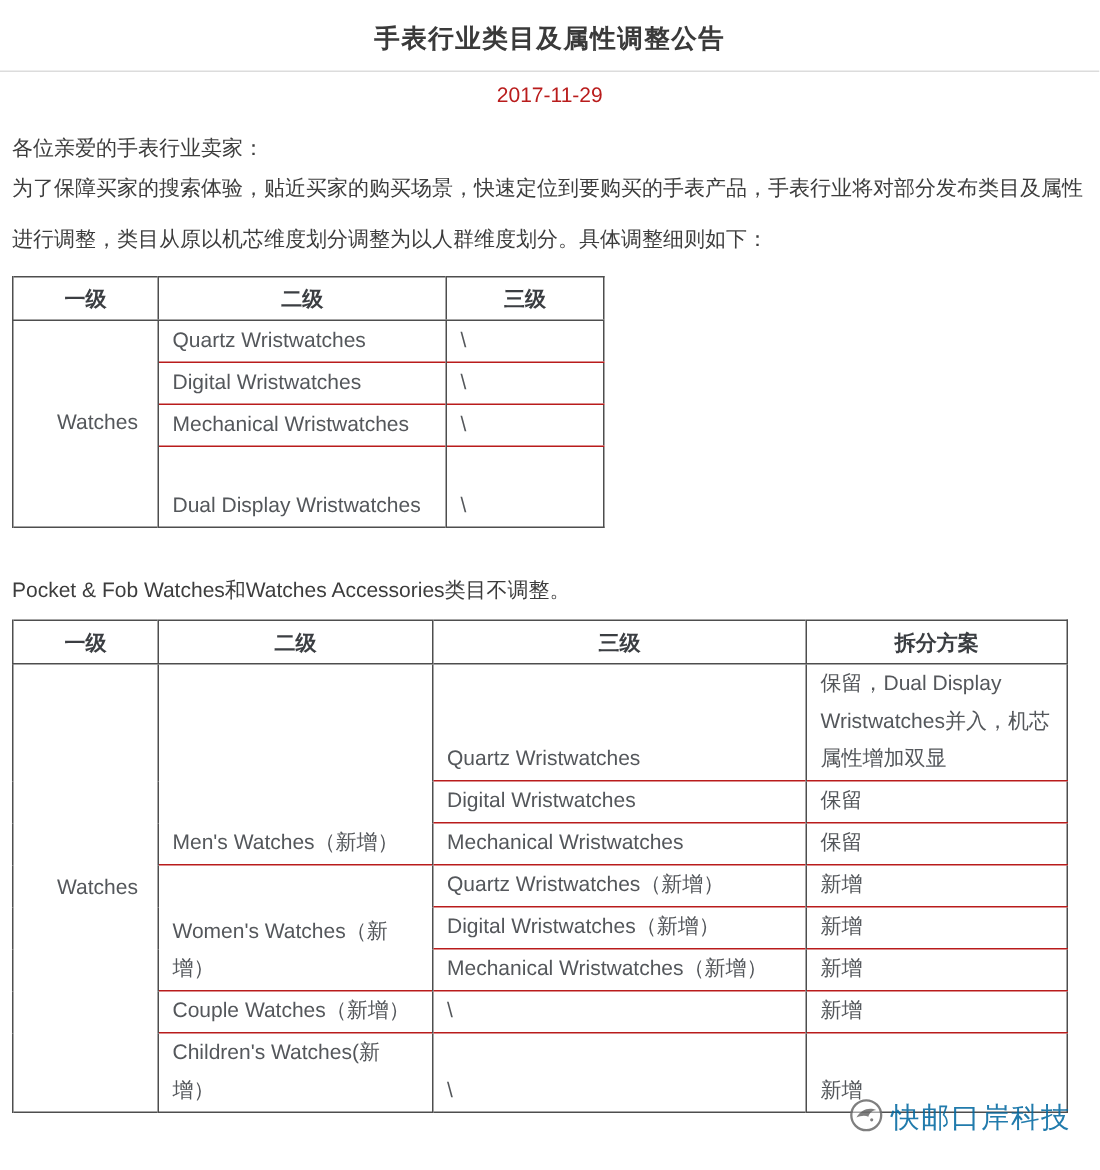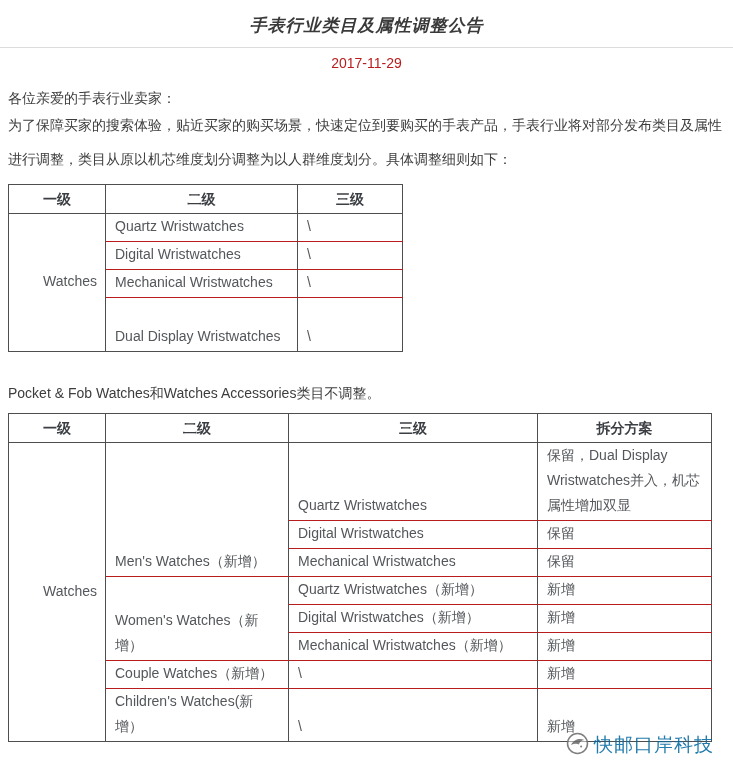--- a/index.html
+++ b/index.html
@@ -7,21 +7,21 @@
   body {
     width:733px; height:780px;
     font-family:"Liberation Sans","DejaVu Sans",sans-serif;
     color:#3d3d3d; font-size:14px;
     position:relative; overflow:hidden;
   }
   .page { padding:0 8px; }
 
   h1.title {
     font-size:17px; font-weight:bold; text-align:center;
-    color:#3a3a3a; padding:14px 0 10px; letter-spacing:1px;font-style:italic;
+    color:#3a3a3a; padding:14px 0 10px; letter-spacing:1px;
   }
   .title-rule { border-bottom:1px solid #dcdcdc; margin:0 -8px; }
   .date { text-align:center; color:#b91c1c; margin-top:7px; font-size:14px; }
   .greeting { margin-top:19px; }
   .intro { line-height:34px; }
   .label { margin-top:16px; }
   .note { margin-top:33px; }
 
   table.doc-table {
     border-collapse:collapse; table-layout:fixed;
@@ -31,21 +31,21 @@
   .doc-table th {
     border-left:1px solid #4e4e4e; border-bottom:1px solid #4e4e4e;
     font-weight:bold; color:#3b3e42; text-align:center;
     padding:2px 3px; line-height:24px; vertical-align:middle;
   }
   .doc-table td {
     border-left:1px solid #4e4e4e; border-top:1px solid #b91c1c;
     padding:0 8px 2px 9px; line-height:25px;
     vertical-align:bottom; word-wrap:break-word;
   }
-  .doc-table td.c-mid { vertical-align:middle; text-align:right;padding-left:29px; }
+  .doc-table td.c-mid { vertical-align:middle; text-align:left;padding-left:29px; }
 
   .t1 { margin-top:8px; width:394px; }
   .t2 { margin-top:10px; width:703px; }
 
   .rh27{height:27px} .rh54{height:54px} .rh28{height:28px}
   .rh77{height:77px} .rh26{height:26px} .rh24{height:24px} .rh52{height:52px}
 
   .watermark {
     position:absolute; left:566px; top:732px;
     display:flex; align-items:center; gap:5px;

